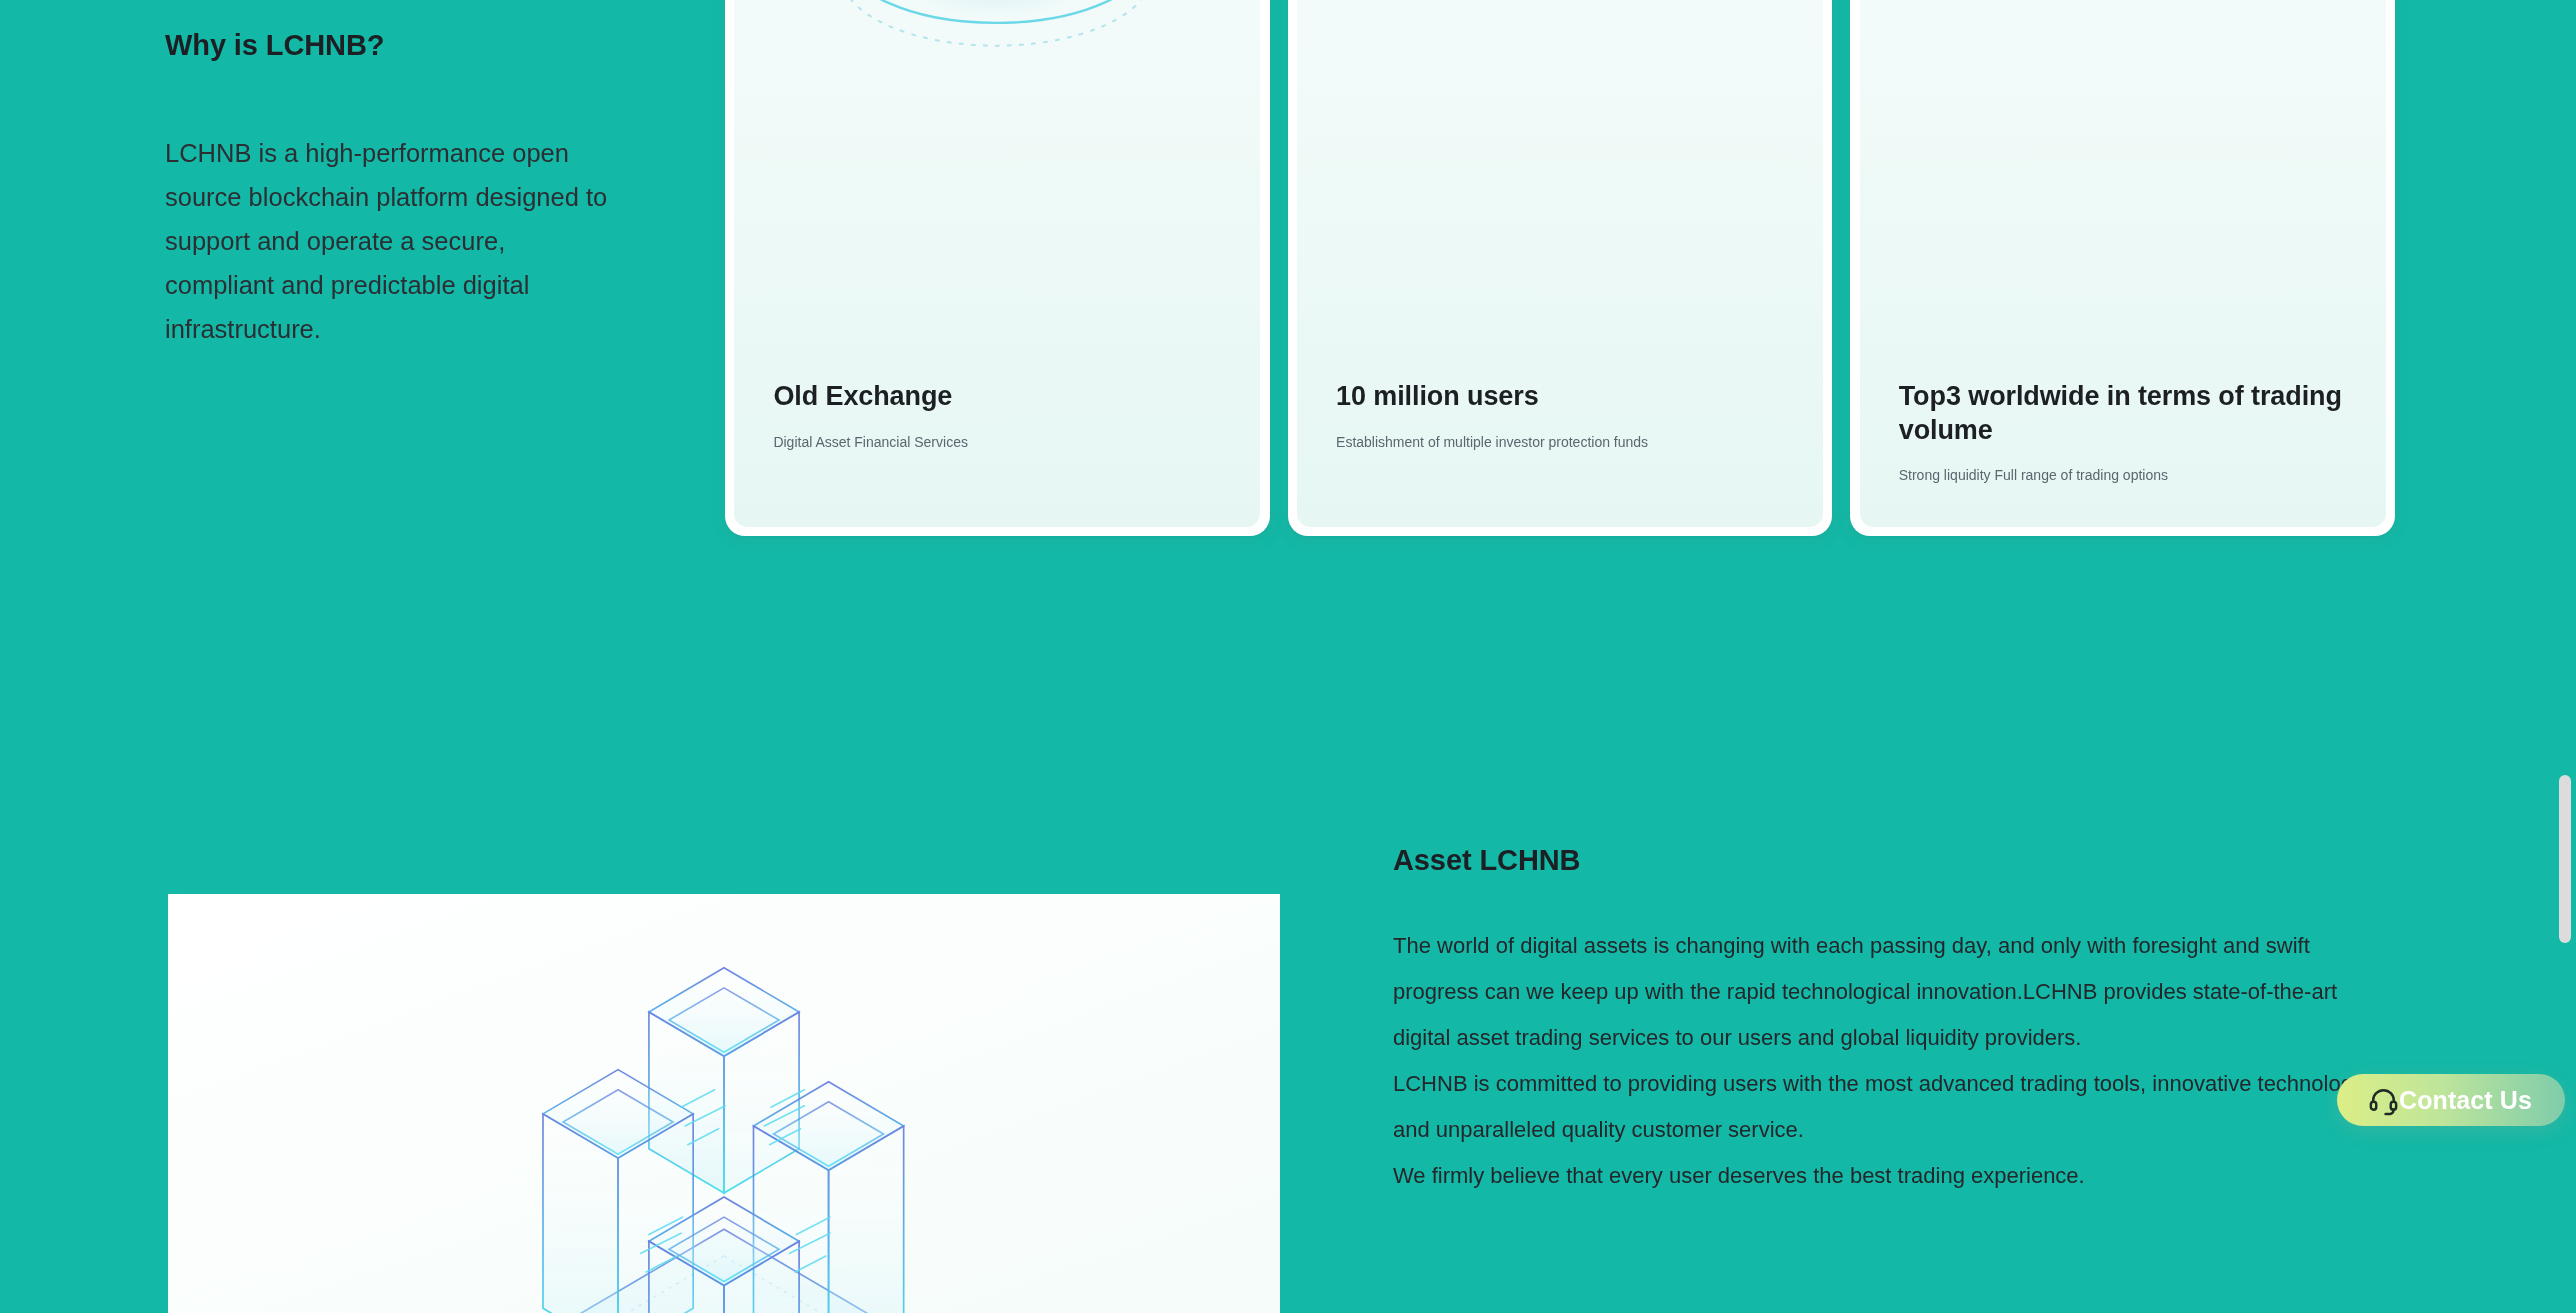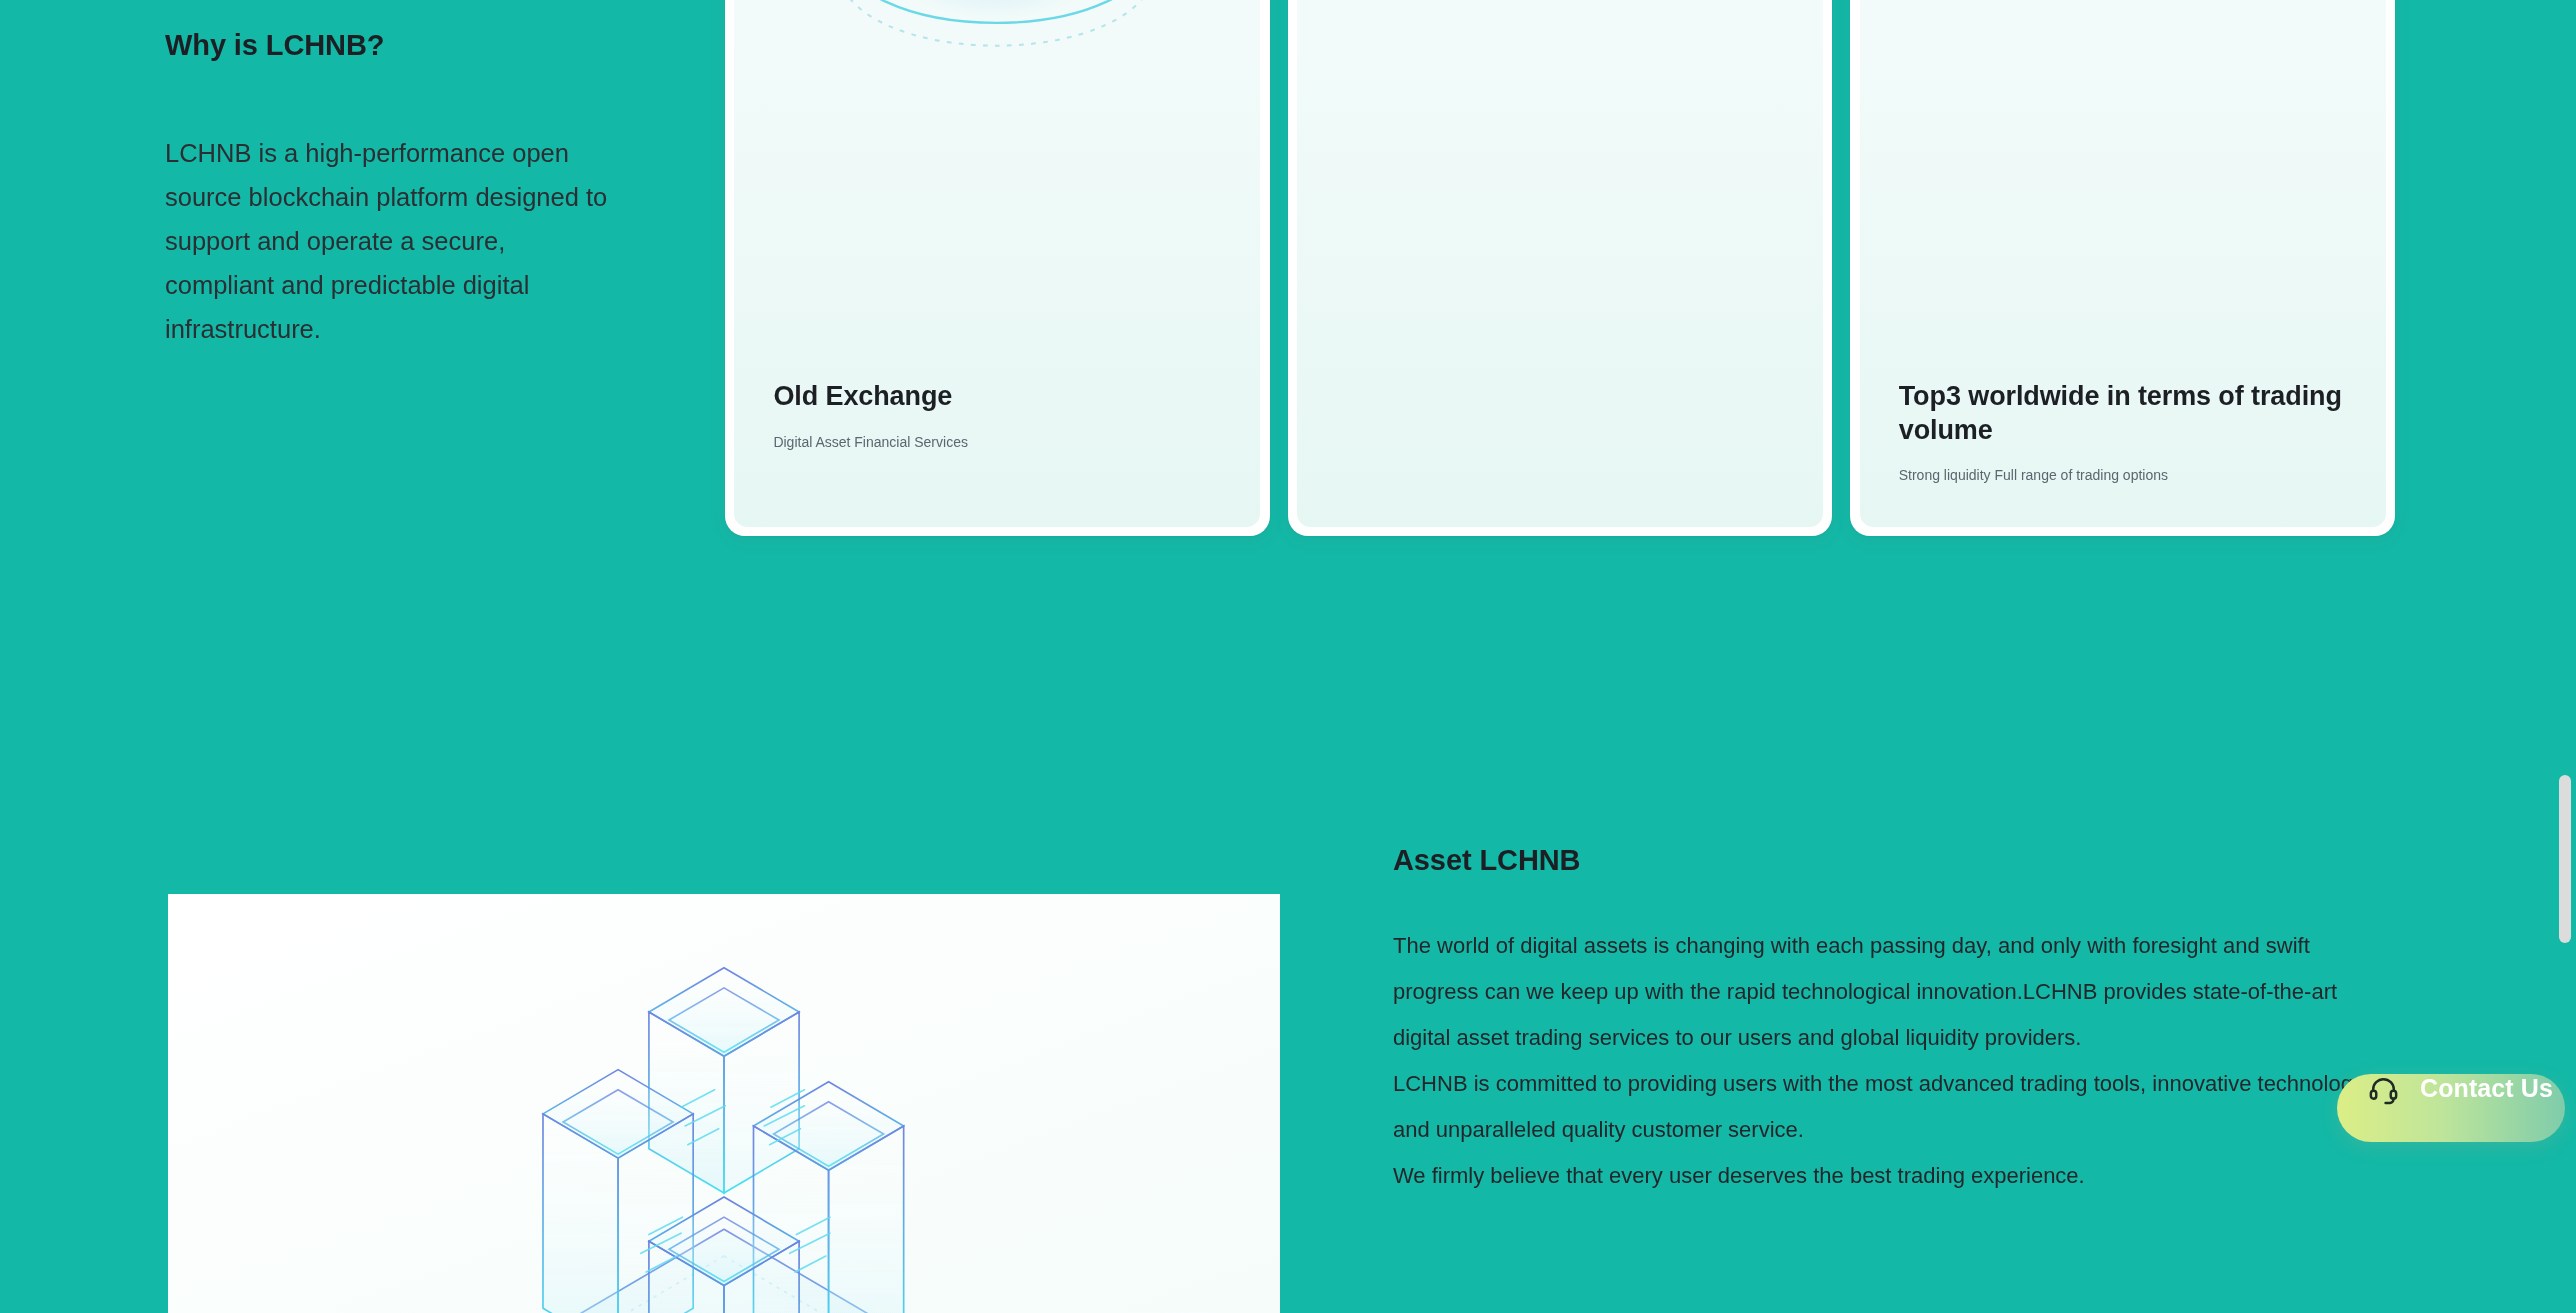--- a/index.html
+++ b/index.html
@@ -131,27 +131,27 @@
     font-weight: 400;
   }
   .about-body p { margin: 0; }
 
   
   .contact-btn {
     position: absolute;
     left: 2337px;
     top: 1074px;
     width: 228px;
-    height: 68px;
+    height: 52px;
     border-radius: 34px;
     background: linear-gradient(90deg, #dcee86 0%, #bfe59a 45%, #7fccab 100%);
     box-shadow: 0 5.4px 17.4px rgba(120,180,150,0.30);
     display: flex;
-    align-items: flex-start;
-    gap: 21px;
+    align-items: center;
+    gap: 0;
     padding-left: 31px;
     cursor: pointer;
     border: none;
   }
   .contact-label {
     font-size: 25px;
     font-weight: 700;
     color: #ffffff;
     letter-spacing: 0.1px;
   }
@@ -291,20 +291,24 @@
 
             <path d="M-40 330 L212 218 L560 218 L610 330 Z" stroke="#5fe0ef" stroke-width="4" fill="none" opacity="0.9"></path>
 
             <path d="M586 -176 L586 250" stroke="#bfe6f5" stroke-width="4"></path>
             <ellipse cx="586" cy="254" rx="16" ry="6" stroke="#8fd8ec" stroke-width="3.5" fill="none"></ellipse>
 
             <path d="M-20 -150 L-20 40 L44 40" stroke="#8fd8ec" stroke-width="4" stroke-dasharray="3 9" fill="none"></path>
             <path d="M10 -120 L174 -120" stroke="#9fe0ee" stroke-width="3" stroke-dasharray="3 9"></path>
           </svg>
         </div>
+        <div class="card-text">
+          <h3 class="card-title">10 million users</h3>
+          <p class="card-desc">Establishment of multiple investor protection funds</p>
+        </div>
       </div>
     </article>
 
     <article class="card">
       <div class="card-inner">
         <div class="card-art">
           <svg width="429" height="470" viewBox="0 0 640 700" fill="none">
             <defs>
               <linearGradient id="c3g" x1="0.1" y1="0" x2="0.9" y2="1">
                 <stop offset="0" stop-color="#e6f3fc" stop-opacity="0.85"></stop>

